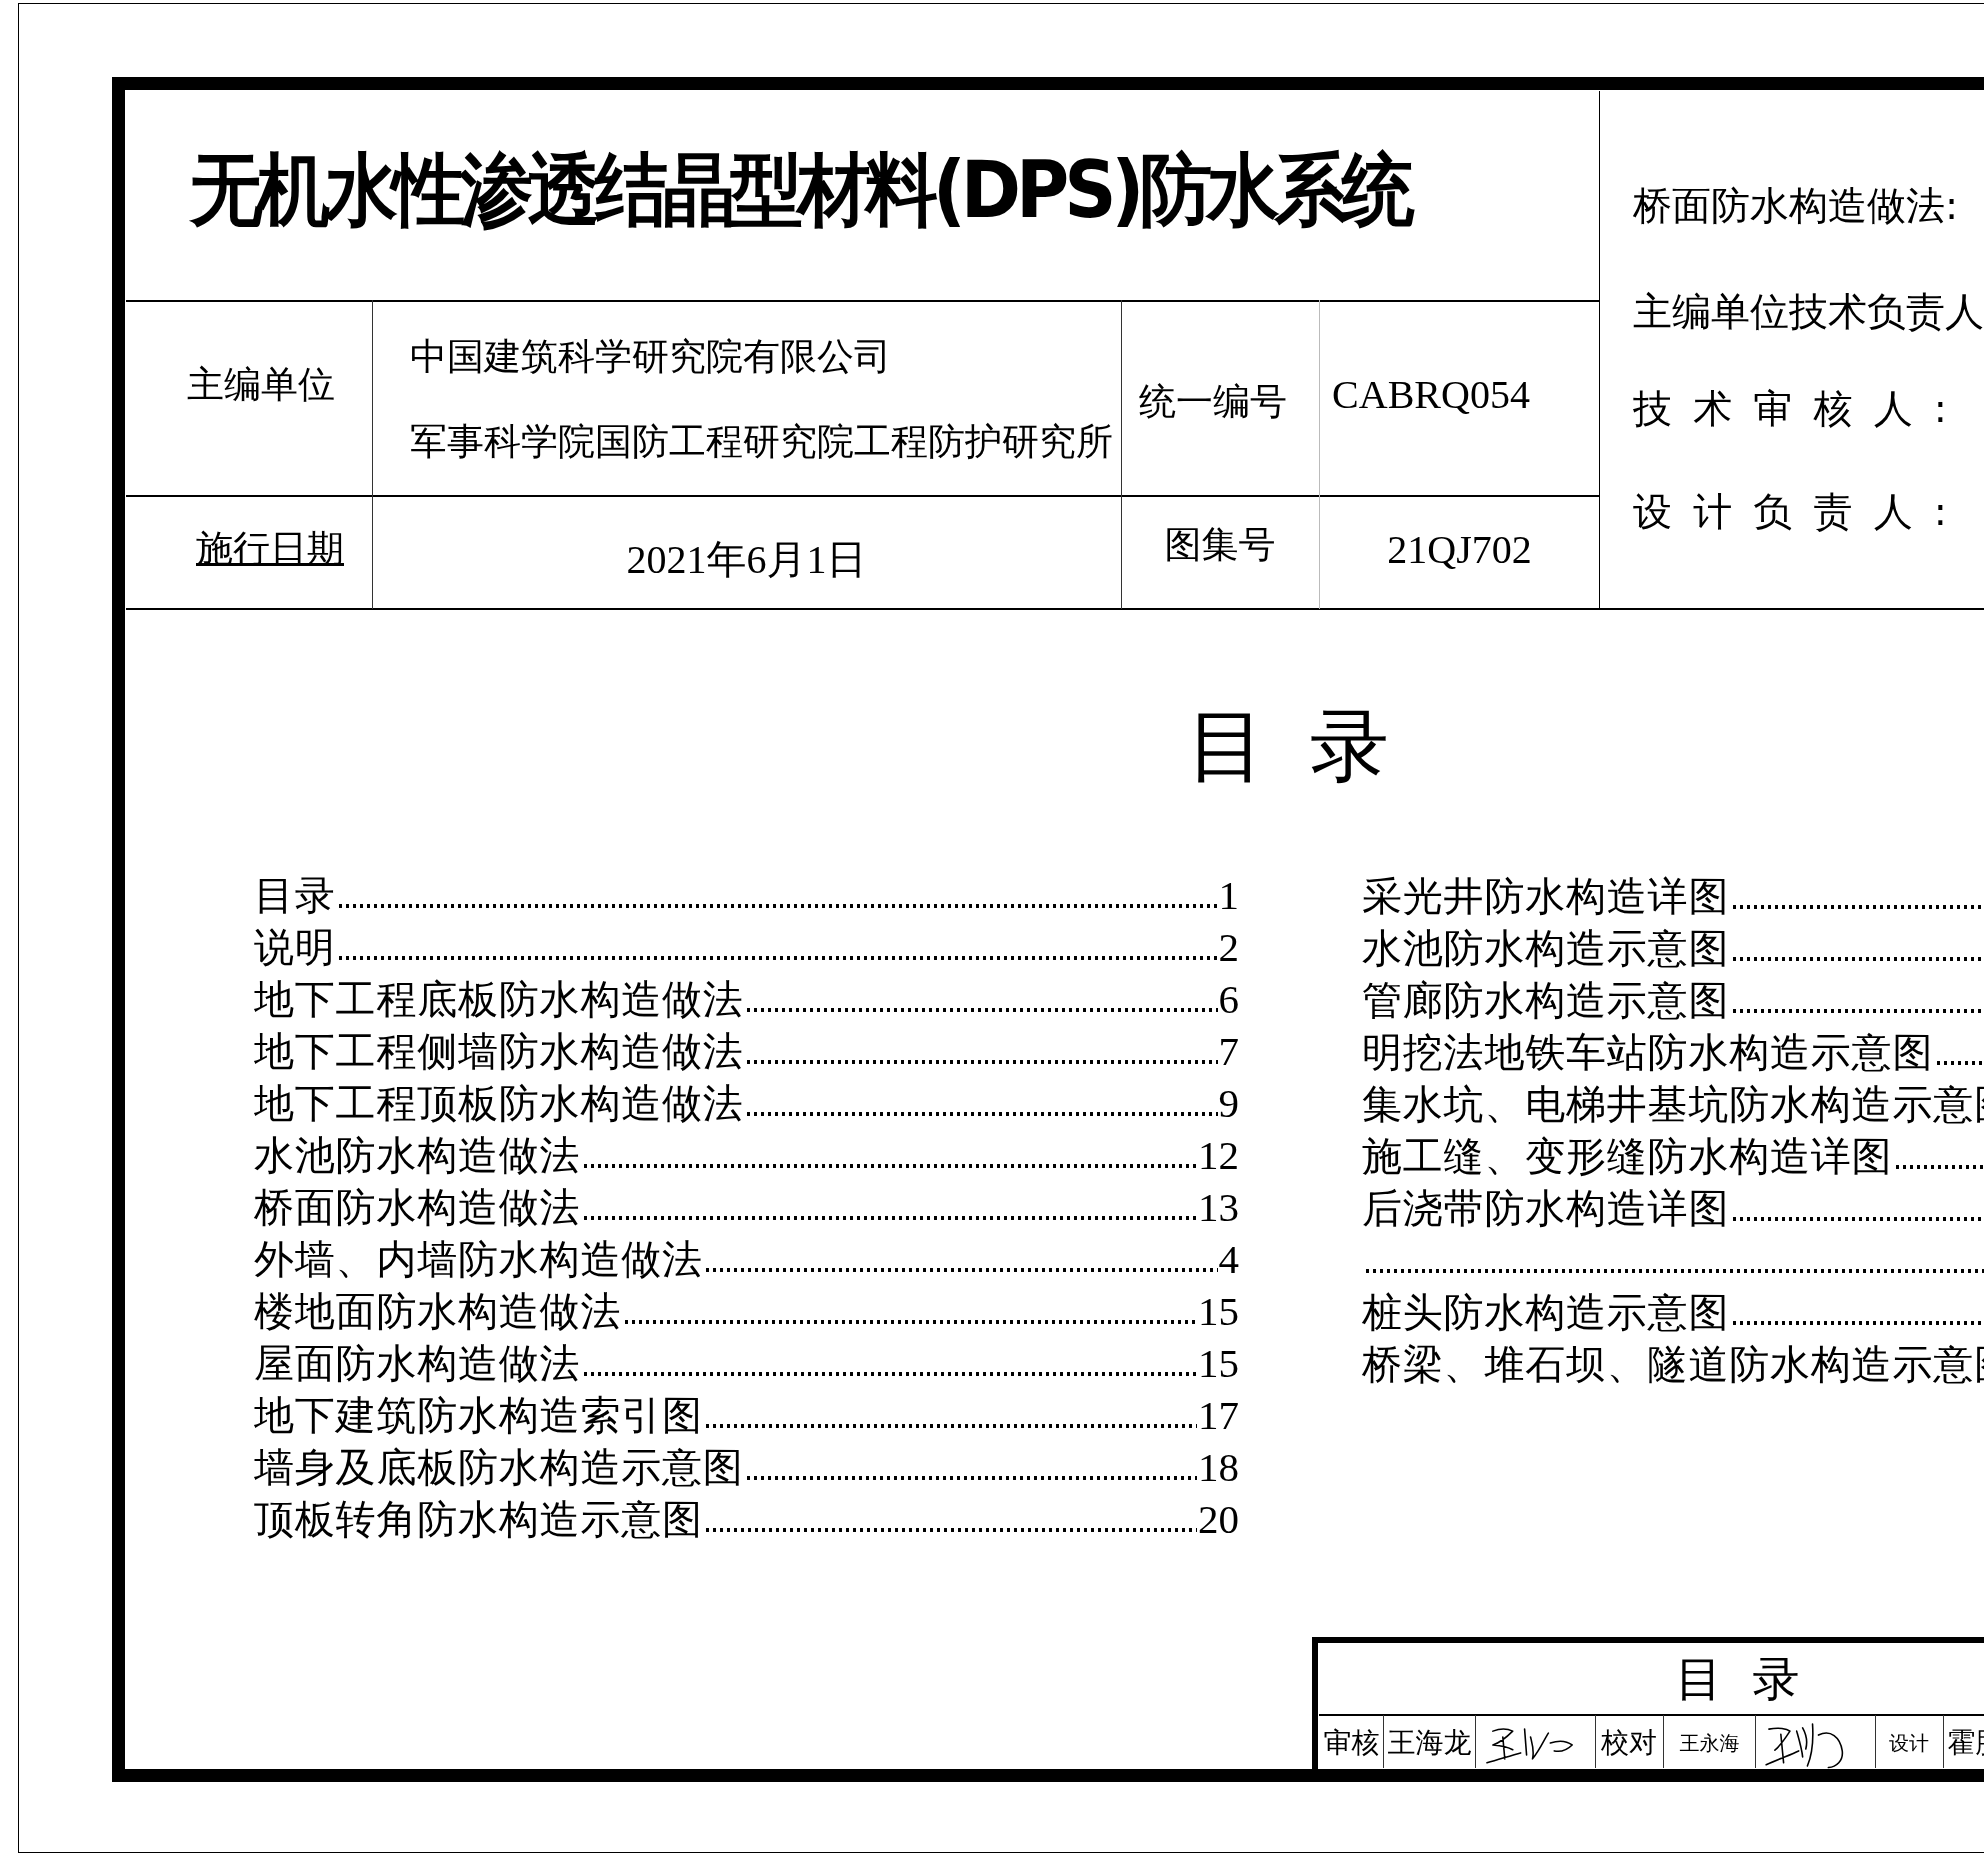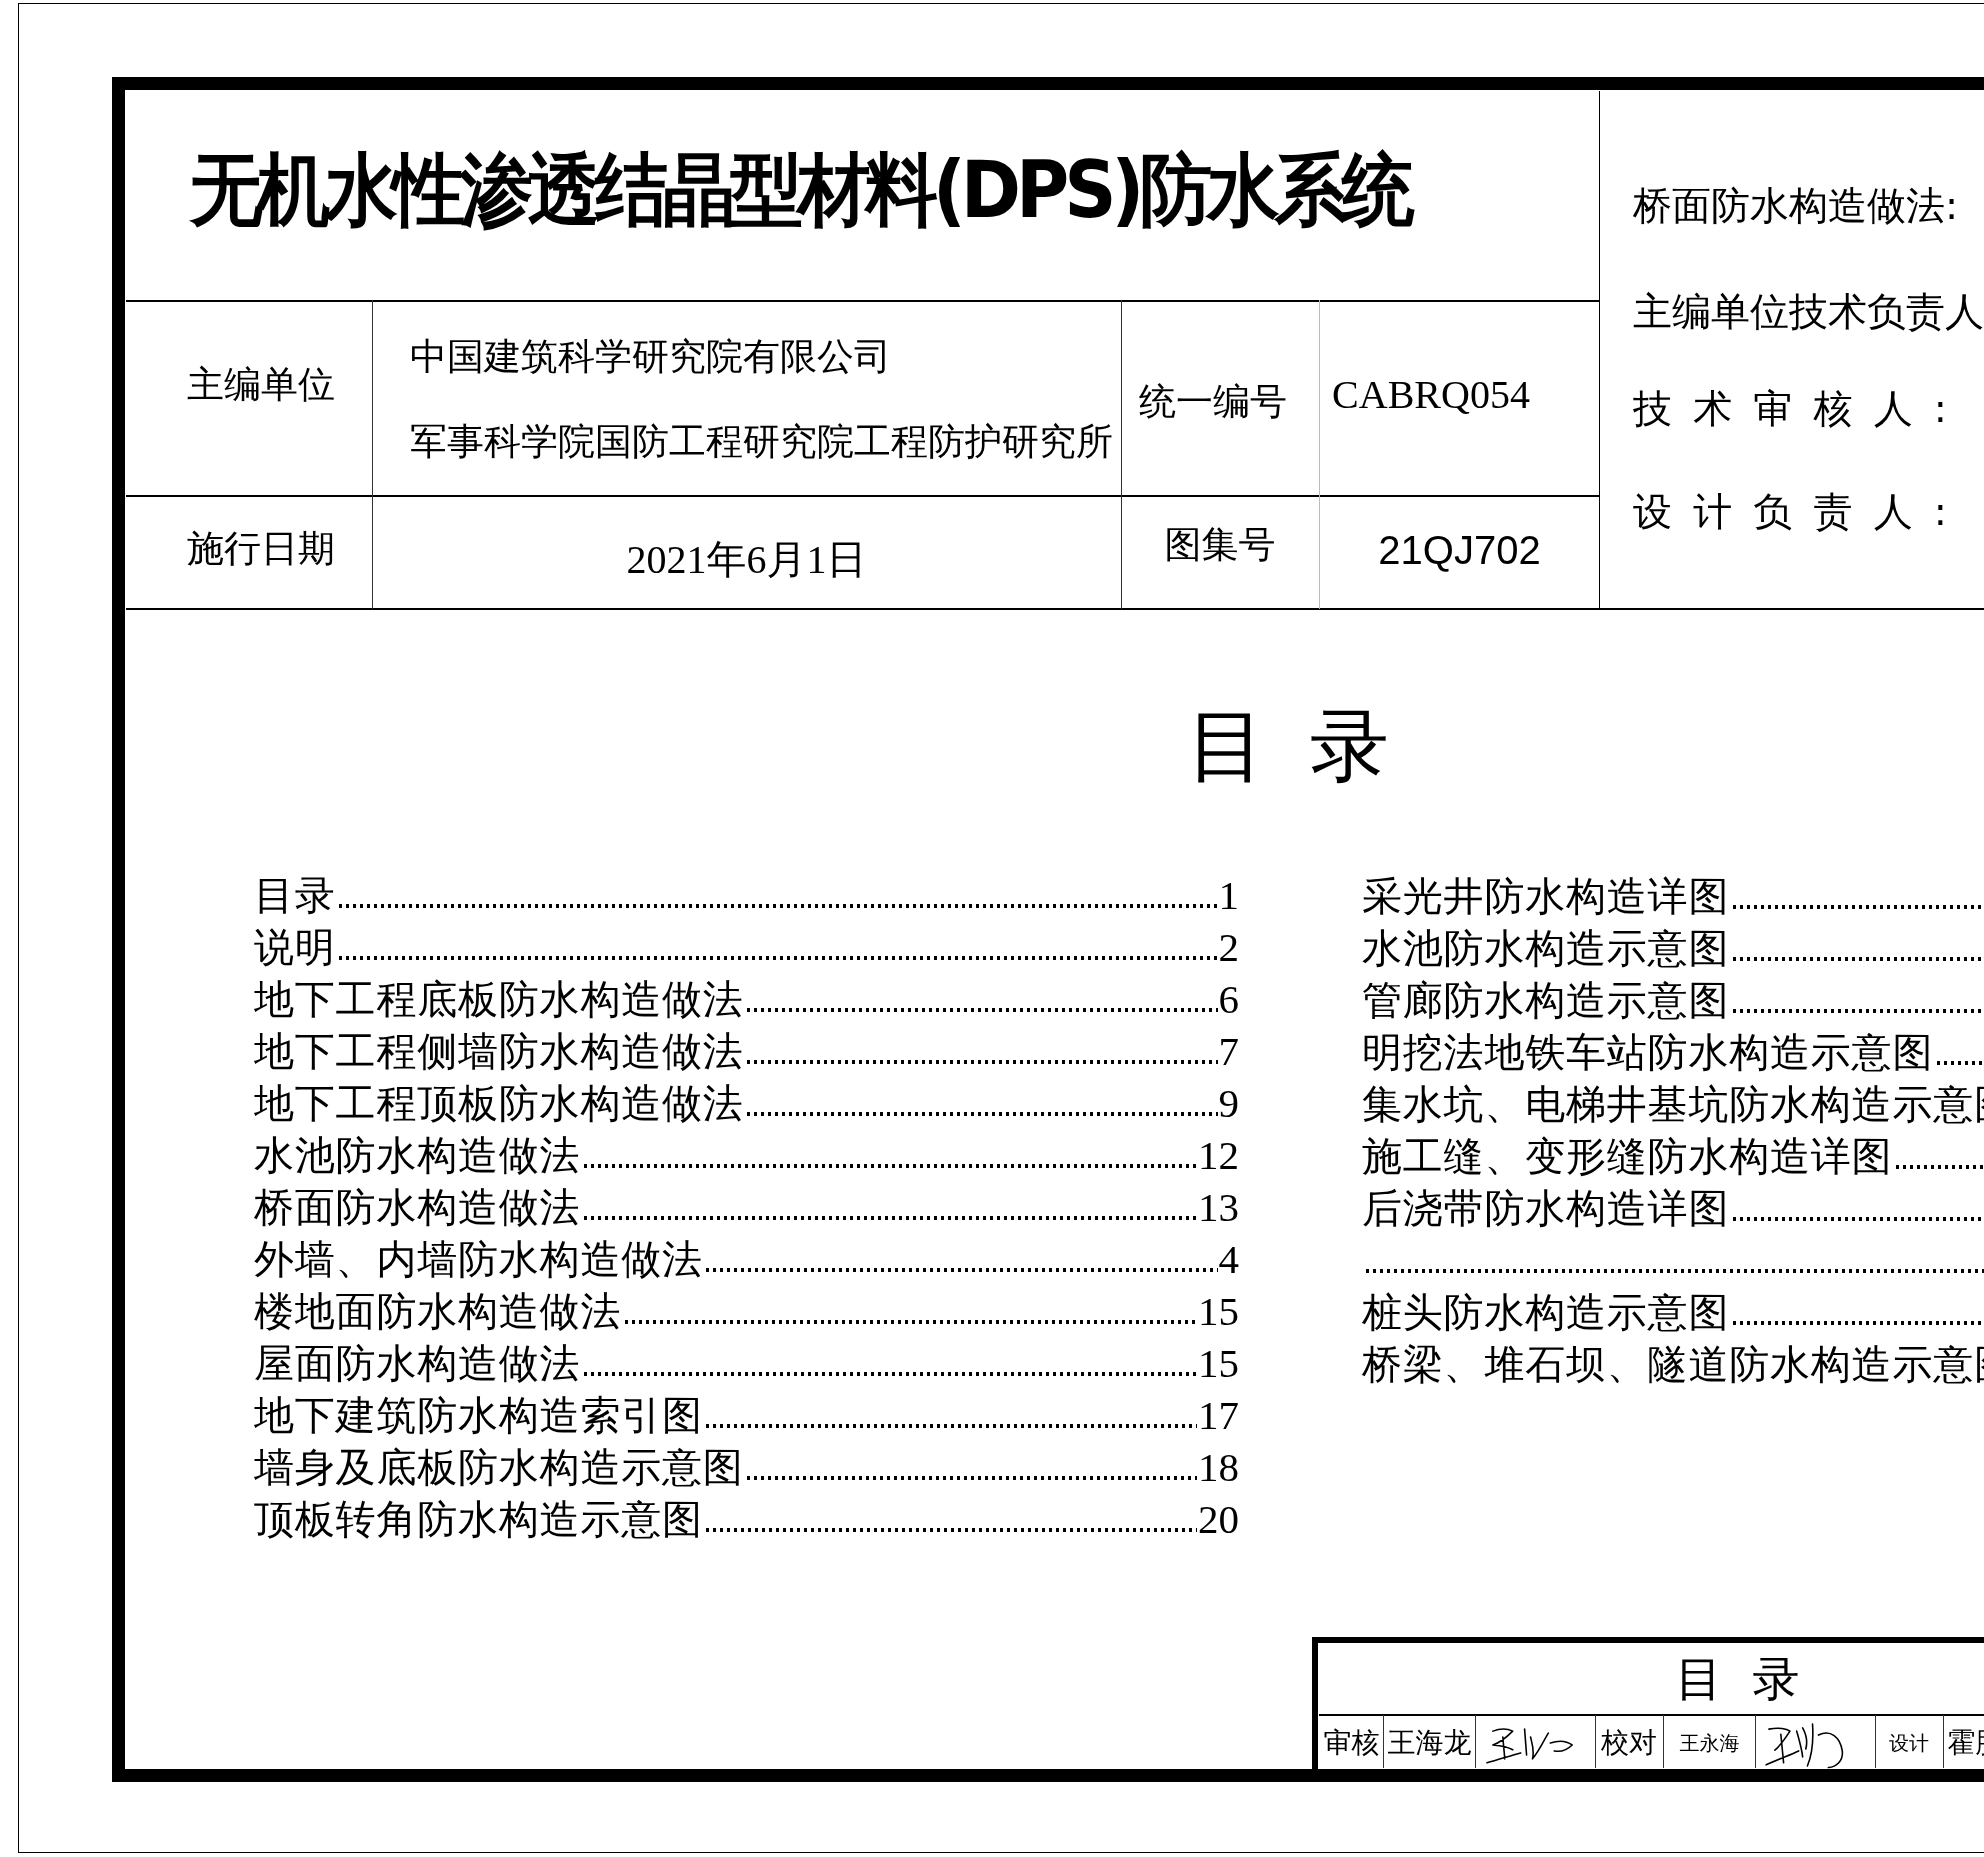--- a/index.html
+++ b/index.html
@@ -42,24 +42,24 @@
   <div class="vline" style="left:1599px; top:91px; height:518px;"></div>
   <div class="thin-v" style="left:372px; top:300px; height:309px;"></div>
   <div class="thin-v" style="left:1121px; top:300px; height:309px;"></div>
   <div class="thin-v" style="left:1319px; top:300px; height:309px; background:#bbb;"></div>
 
   <div class="cell-text" style="left:187px; top:363px;">主编单位</div>
   <div class="cell-text" style="left:410px; top:335px;">中国建筑科学研究院有限公司</div>
   <div class="cell-text" style="left:410px; top:420px;">军事科学院国防工程研究院工程防护研究所</div>
   <div class="cell-text" style="left:1139px; top:380px;">统一编号</div>
   <div class="cell-text" style="left:1319px; width:224px; top:373px; text-align:center; font-family:'Liberation Serif', serif; font-size:40px;">CABRQ054</div>
-  <div class="cell-text" style="left:187px; top:527px;">施行日期</div>
+  <div class="cell-text" style="left:196px; top:527px;text-decoration:underline;">施行日期</div>
   <div class="cell-text" style="left:372px; width:749px; top:538px; text-align:center; font-family:'Liberation Serif', serif; font-size:40px;">2021年6月1日</div>
   <div class="cell-text" style="left:1121px; width:198px; top:523px; text-align:center;">图集号</div>
-  <div class="cell-text" style="left:1319px; width:281px; top:528px; text-align:center; font-family:Liberation Sans, sans-serif; font-size:40px;">21QJ702</div>
+  <div class="cell-text" style="left:1319px; width:281px; top:528px; text-align:center; font-family:Liberation Serif, serif; font-size:40px;">21QJ702</div>
 
   <div class="sig-label" style="top:182px;"><span class="spread">桥面防水构造做法:</span></div>
   <div class="sig-label" style="top:288px;"><span class="spread">主编单位技术负责人:</span></div>
   <div class="sig-label" style="top:385px;"><span class="spread">技术审核人:</span></div>
   <div class="sig-label" style="top:488px;"><span class="spread">设计负责人:</span></div>
 
 </div>
 
 <div>
   <div class="toc-heading" style="left:1187px;">目</div>

